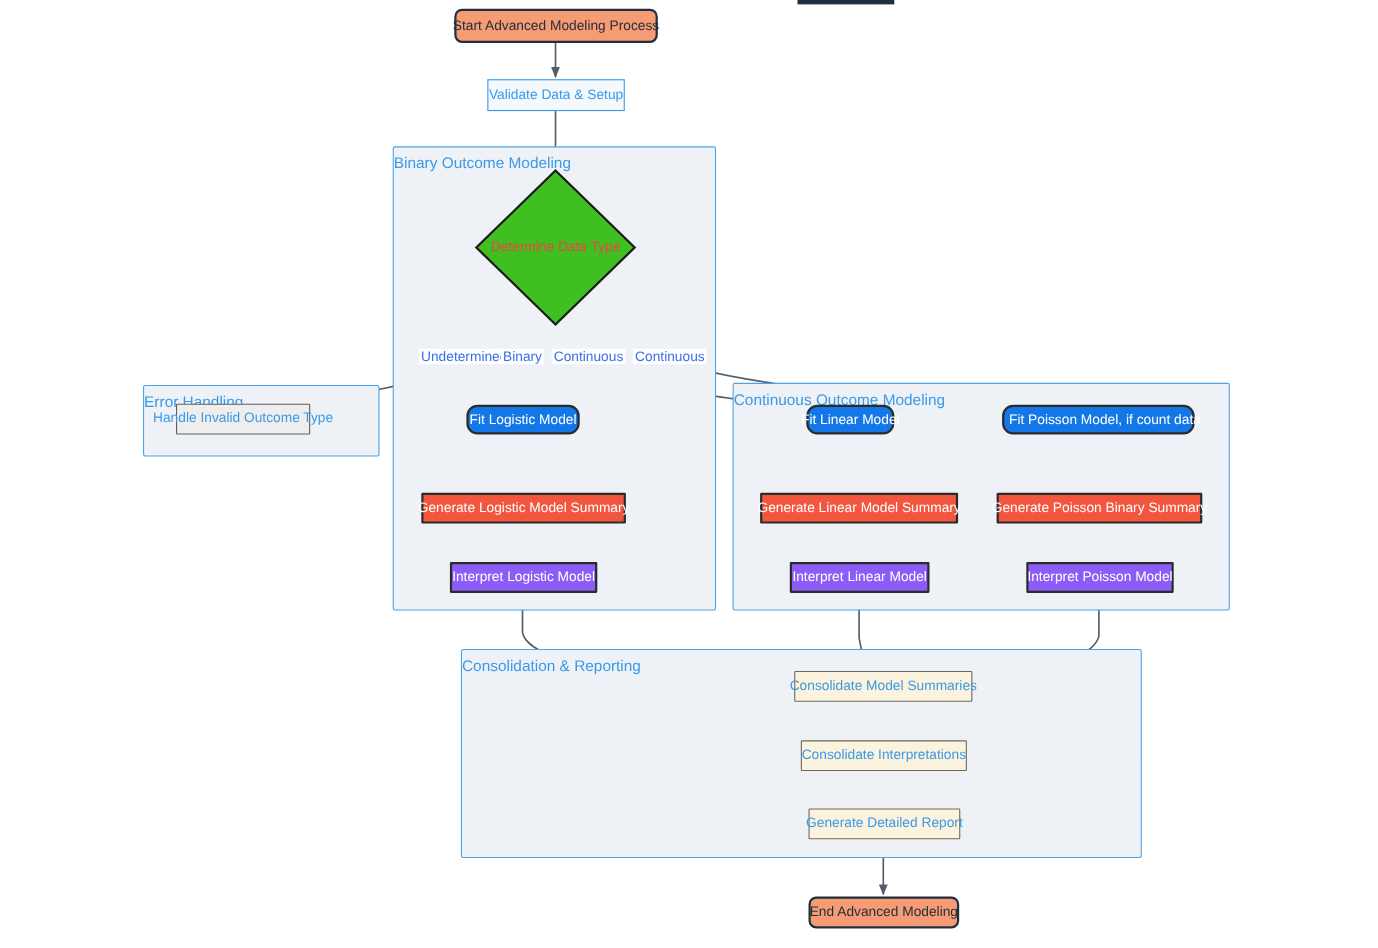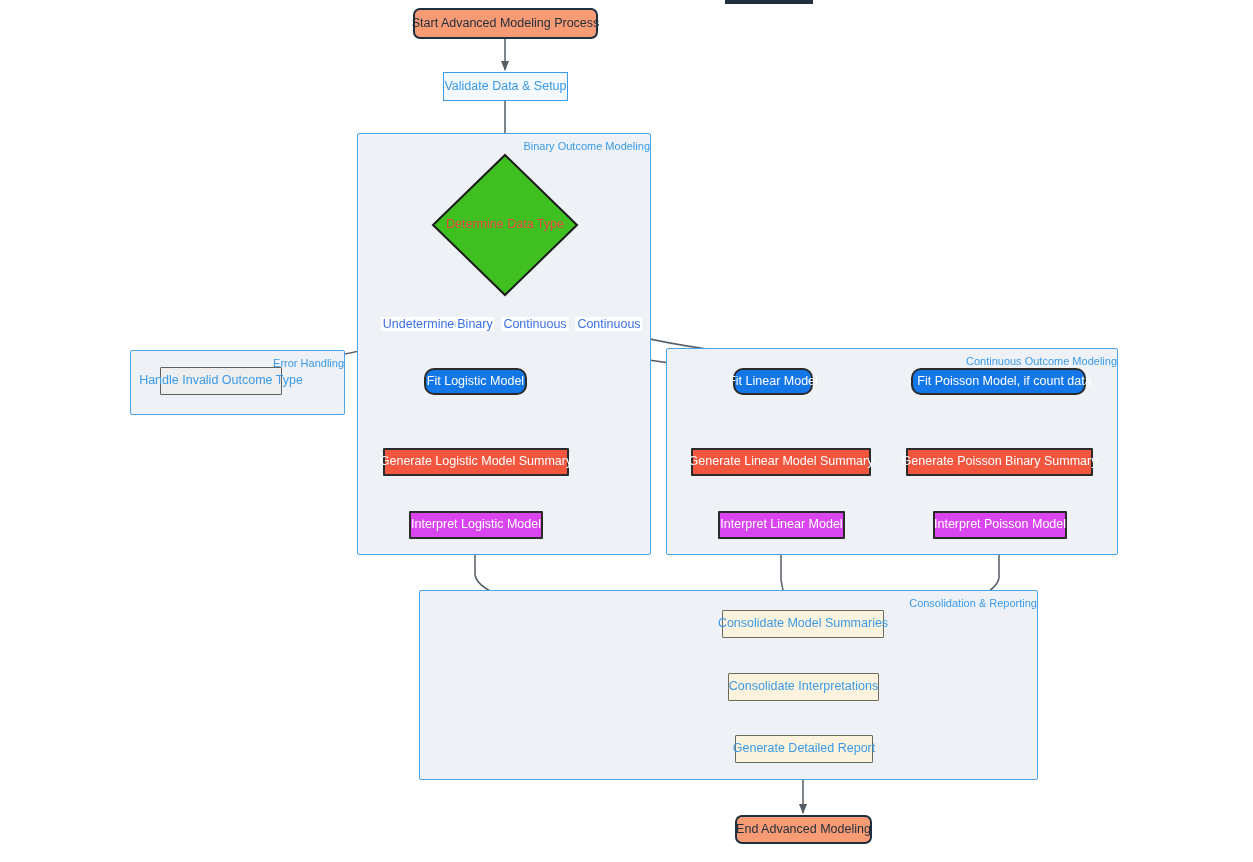--- a/index.html
+++ b/index.html
@@ -30,22 +30,22 @@
     background: #eef2f7;
     border: 1.4px solid #4da3e8;
     border-radius: 2px;
     box-sizing: border-box;
   }
   .cluster-label {
     position: absolute;
     top: 6px;
     left: 0;
     width: 100%;
-    text-align: right;
-    font-size: 11px;
+    text-align: left;
+    font-size: 14px;
     color: #3a9ae8;
     white-space: nowrap;
   }
   .node {
     position: absolute;
     box-sizing: border-box;
     display: flex;
     align-items: center;
     justify-content: center;
     text-align: center;
@@ -91,21 +91,21 @@
   }
   
   .n-summary {
     background: #f2563f;
     border: 2.4px solid #2b2b2b;
     color: #ffffff;
     border-radius: 1px;
   }
   
   .n-interpret {
-    background: #d946ef;
+    background: #8b5cf6;
     border: 2.4px solid #2b2b2b;
     color: #ffffff;
     border-radius: 1px;
   }
   
   .n-error {
     background: #eeeeee;
     border: 1.6px solid #5f5f5f;
     color: #3a9ae8;
     border-radius: 1px;

